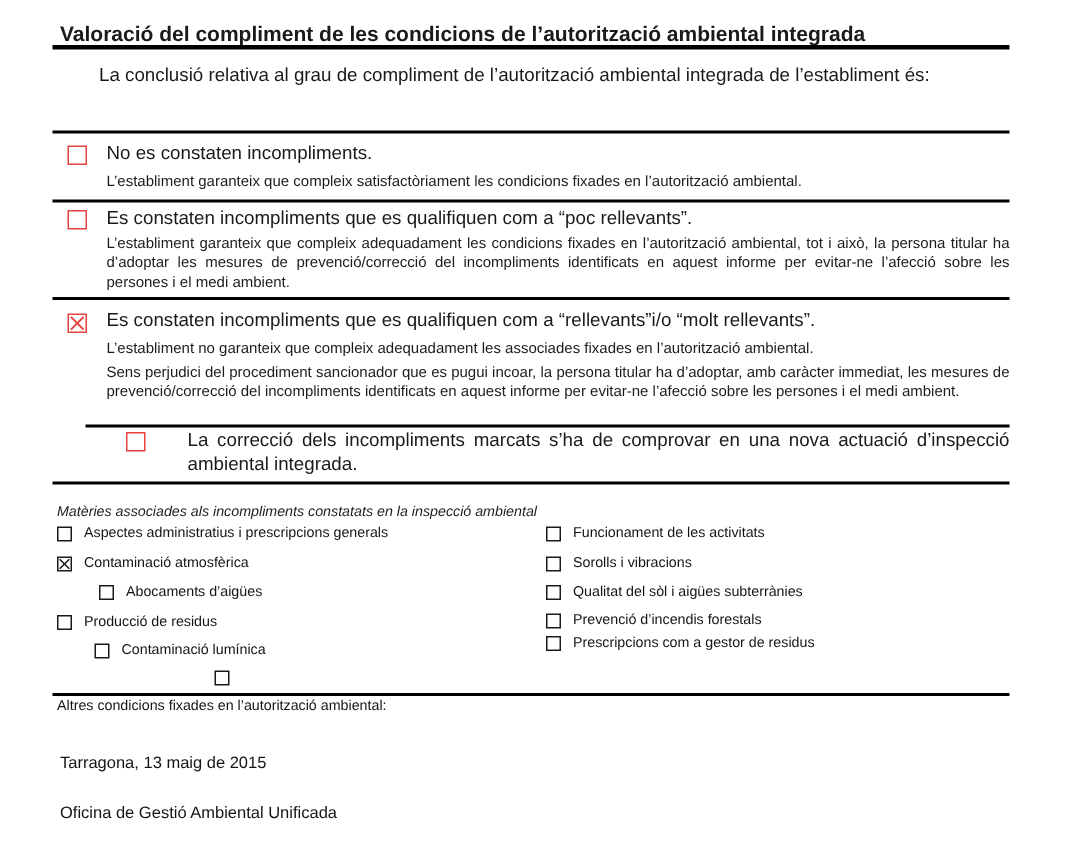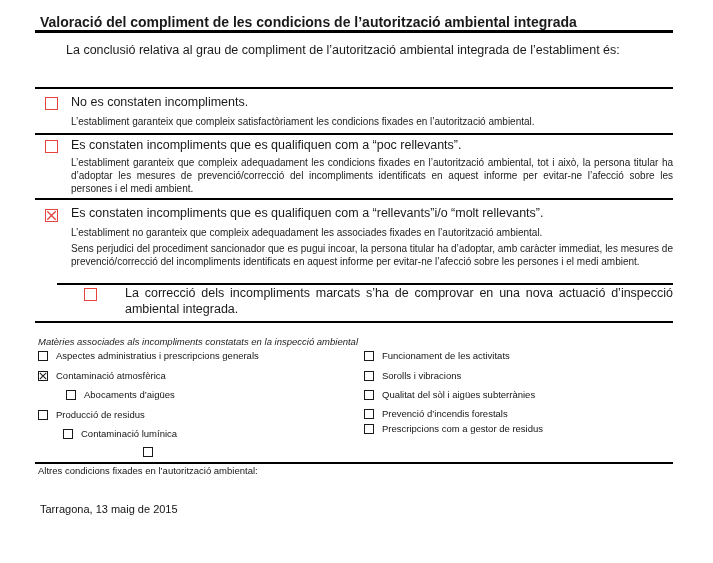--- a/index.html
+++ b/index.html
@@ -116,14 +116,15 @@
     <span class="mat-label">Prescripcions com a gestor de residus</span>
   </div>
   <div class="mat-row" style="top:408px; left:364px;">
     <span class="mat-cb"></span>
     <span class="mat-label">Prevenció d’incendis forestals</span>
   </div>
 
   <div class="rule" style="top:462px; left:35px; width:638px;"></div>
 
   <div class="footer-line" style="top:503px; left:40px;">Tarragona, 13 maig de 2015</div>
+  <div class="footer-line" style="top:536px; left:40px;">Oficina de Gestió Ambiental Unificada</div>
 
 </div>
 
 </body></html>

